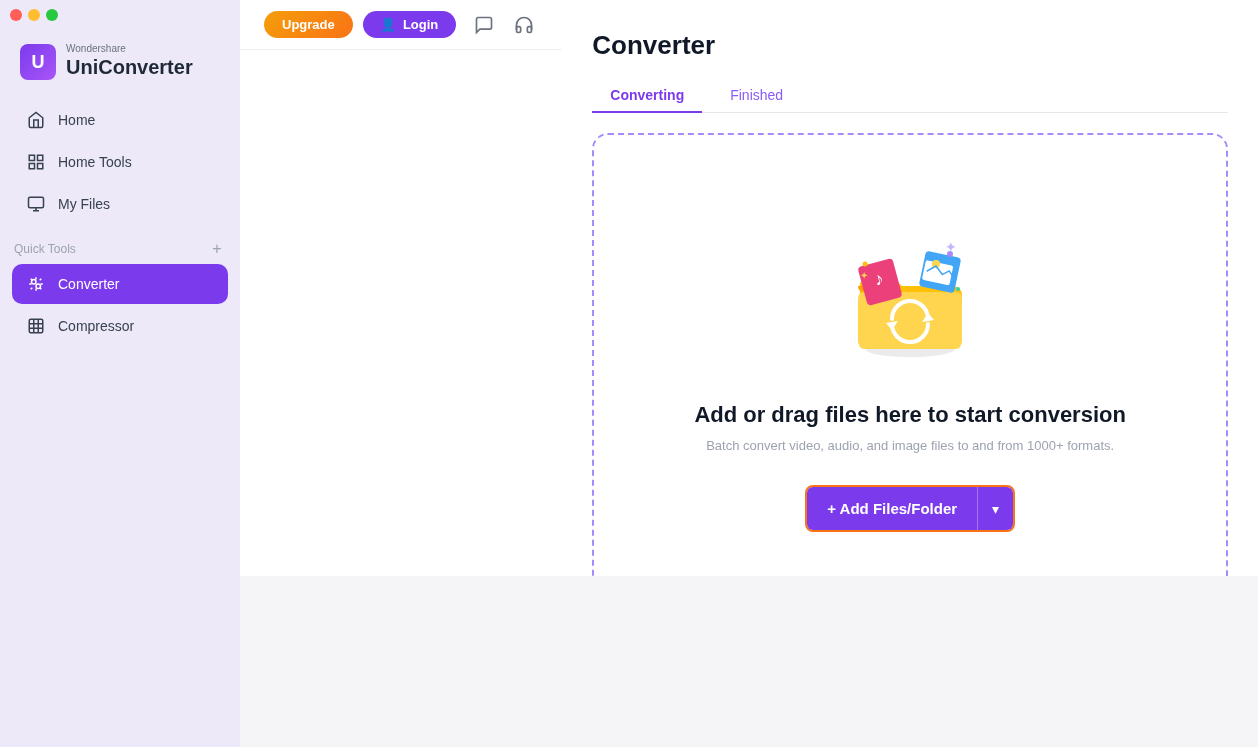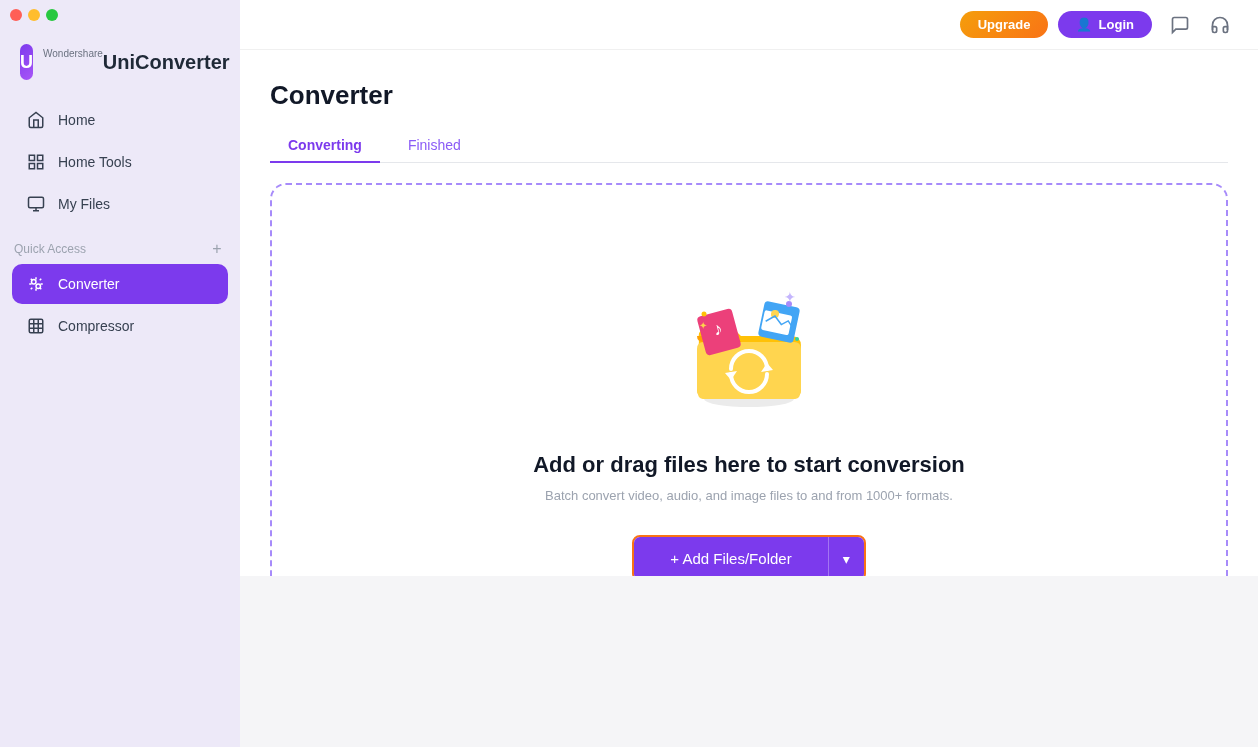--- a/index.html
+++ b/index.html
@@ -59,21 +59,21 @@
       background: linear-gradient(135deg, #7c3aed, #a855f7);
       display: flex;
       align-items: center;
       justify-content: center;
       color: white;
       font-size: 18px;
       font-weight: bold;
     }
     .logo-text {
       display: flex;
-      flex-direction: row;
+      flex-direction: column;
     }
     .logo-brand {
       font-size: 10px;
       color: #6b7280;
       line-height: 1;
     }
     .logo-name {
       font-size: 20px;
       font-weight: 600;
       color: #1f2937;
@@ -128,21 +128,21 @@
       cursor: pointer;
       color: #9ca3af;
       font-size: 16px;
       border-radius: 4px;
     }
 
     
     .main {
       flex: 1;
       display: flex;
-      flex-direction: column;
+      flex-direction: row;
       background: #ffffff;
       height: 576px;
       overflow: hidden;
     }
 
     
     .topbar {
       display: flex;
       align-items: center;
       justify-content: flex-end;
@@ -277,23 +277,23 @@
       display: flex;
       align-items: stretch;
       border: 2px solid #f97316;
       border-radius: 8px;
       overflow: hidden;
     }
     .add-btn-main {
       background: #7c3aed;
       color: white;
       border: none;
-      padding: 13px 36px;
+      padding: 13px 20px;
       font-size: 15px;
-      font-weight: 400;
+      font-weight: 700;
       cursor: pointer;
       display: flex;
       align-items: center;
       gap: 8px;
     }
     .add-btn-arrow {
       background: #7c3aed;
       color: white;
       border: none;
       border-left: 1px solid rgba(255,255,255,0.3);
@@ -349,21 +349,21 @@
           <rect x="2" y="3" width="20" height="14" rx="2"></rect>
           <line x1="8" y1="21" x2="16" y2="21"></line>
           <line x1="12" y1="17" x2="12" y2="21"></line>
         </svg>
       </span>
       <span>My Files</span>
     </div>
   </div>
 
   <div class="section-label">
-    <span>Quick Access</span>
+    <span>Quick Tools</span>
     <div class="section-add">+</div>
   </div>
 
   <div class="nav-section">
     <div class="nav-item active">
       <span class="nav-icon">
         <svg width="18" height="18" viewBox="0 0 24 24" fill="none" stroke="currentColor" stroke-width="2">
           <circle cx="9" cy="9" r="3"></circle>
           <circle cx="15" cy="15" r="3"></circle>
           <path d="M12 3v3M12 18v3M3 12h3M18 12h3"></path>

